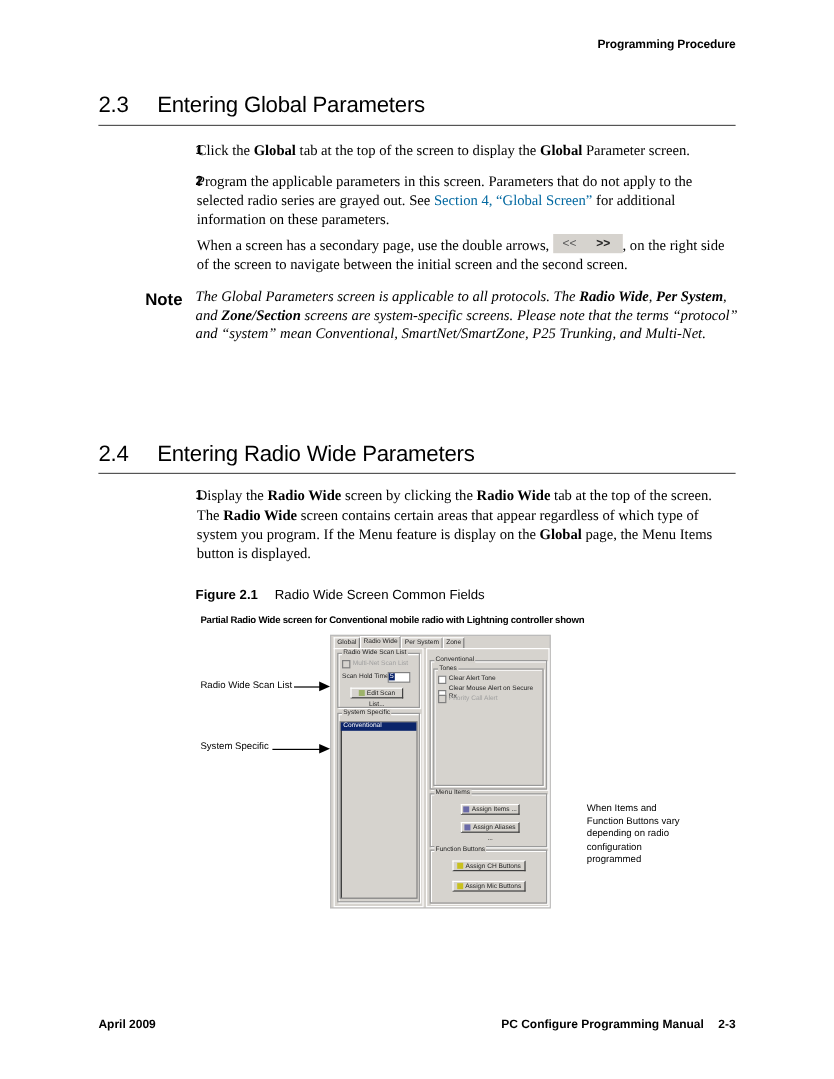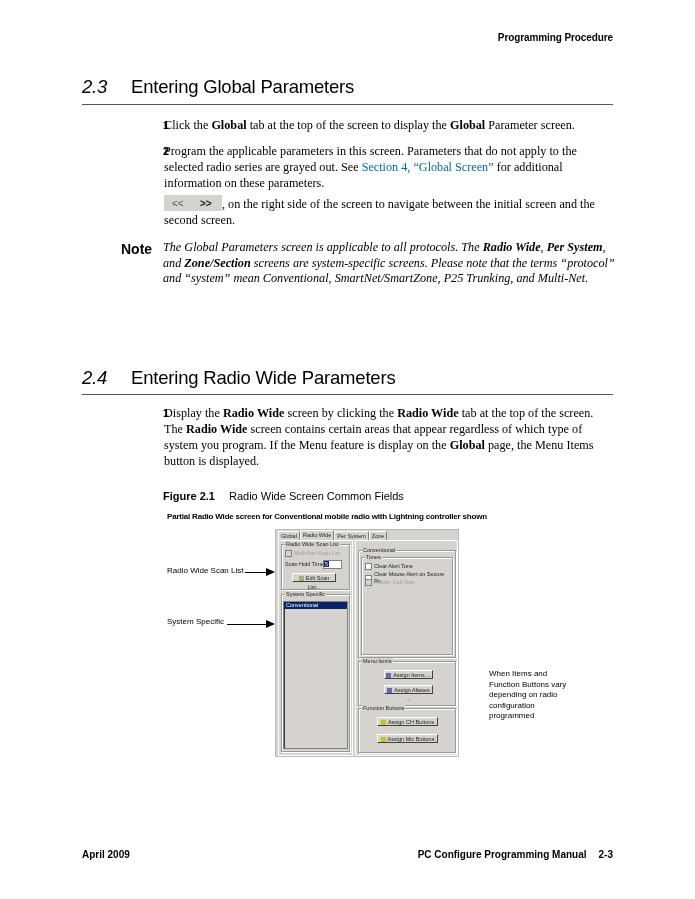--- a/index.html
+++ b/index.html
@@ -3,21 +3,21 @@
 <meta charset="utf-8">
 <style>
   html, body { margin:0; padding:0; background:#fff; }
   body { width:695px; height:899px; position:relative; overflow:hidden; color:#000; }
   .sans { font-family:"Liberation Sans", sans-serif; }
   .serif { font-family:"Liberation Serif", serif; }
   .abs { position:absolute; }
 
   .running-head { right:82px; top:32px; font-size:10px; font-weight:bold; letter-spacing:-0.1px; }
   .h2 { left:82px; font-size:18.5px; font-weight:normal; letter-spacing:-0.2px; }
-  .h2 .num { display:inline-block; width:49px;font-style:italic; }
+  .h2 .num { display:inline-block; width:49px; }
   .rule { left:82px; width:531px; height:1px; background:#555; }
 
   .step { left:163px; width:450px; font-size:12.2px; line-height:16px; }
   .step .n { position:absolute; left:0; top:0; font-family:"Liberation Sans", sans-serif; font-weight:bold; font-size:11px; }
   .step .t { margin-left:1px; display:block; }
   .link { color:#0369a1; }
   .arrowbtn { display:inline-block; background:#d6d3ce; width:58px; height:16px; vertical-align:-3px; position:relative; font-family:"Liberation Sans", sans-serif; font-size:10px; color:#555; }
   .arrowbtn span { position:absolute; top:1px; }
 
   .note-label { left:121px; top:241px; font-size:14px; font-weight:bold; }
@@ -67,21 +67,21 @@
   <span class="n">1</span>
   <span class="t"><span>Click the </span><b>Global</b><span> tab at the top of the screen to display the </span><b>Global</b><span> Parameter screen.</span></span>
 </div>
 
 <div class="abs serif step" style="top:143px;">
   <span class="n">2</span>
   <span class="t"><span>Program the applicable parameters in this screen. Parameters that do not apply to the selected radio series are grayed out. See </span><span class="link">Section 4, “Global Screen”</span><span> for additional information on these parameters.</span></span>
 </div>
 
 <div class="abs serif step" style="top:195px;">
-  <span class="t">
+  <span class="t"><span>When a screen has a secondary page, use the double arrows,</span>
     <span class="arrowbtn"><span style="left:8px;">&lt;&lt;</span><span style="left:36px;font-weight:bold;color:#222;">&gt;&gt;</span></span><span>, on the right side of the screen to navigate between the initial screen and the second screen.</span></span>
 </div>
 
 <div class="abs sans note-label">Note</div>
 <div class="abs serif note-text"><span>The Global Parameters screen is applicable to all protocols. The </span><b>Radio Wide</b><span>, </span><b>Per System</b><span>, and </span><b>Zone/Section</b><span> screens are system-specific screens. Please note that the terms “protocol” and “system” mean Conventional, SmartNet/SmartZone, P25 Trunking, and Multi-Net.</span></div>
 
 <div class="abs sans h2" style="top:367px;">
   <span class="num">2.4</span><span>Entering Radio Wide Parameters</span>
 </div>
 <div class="abs rule" style="top:394px;"></div>

